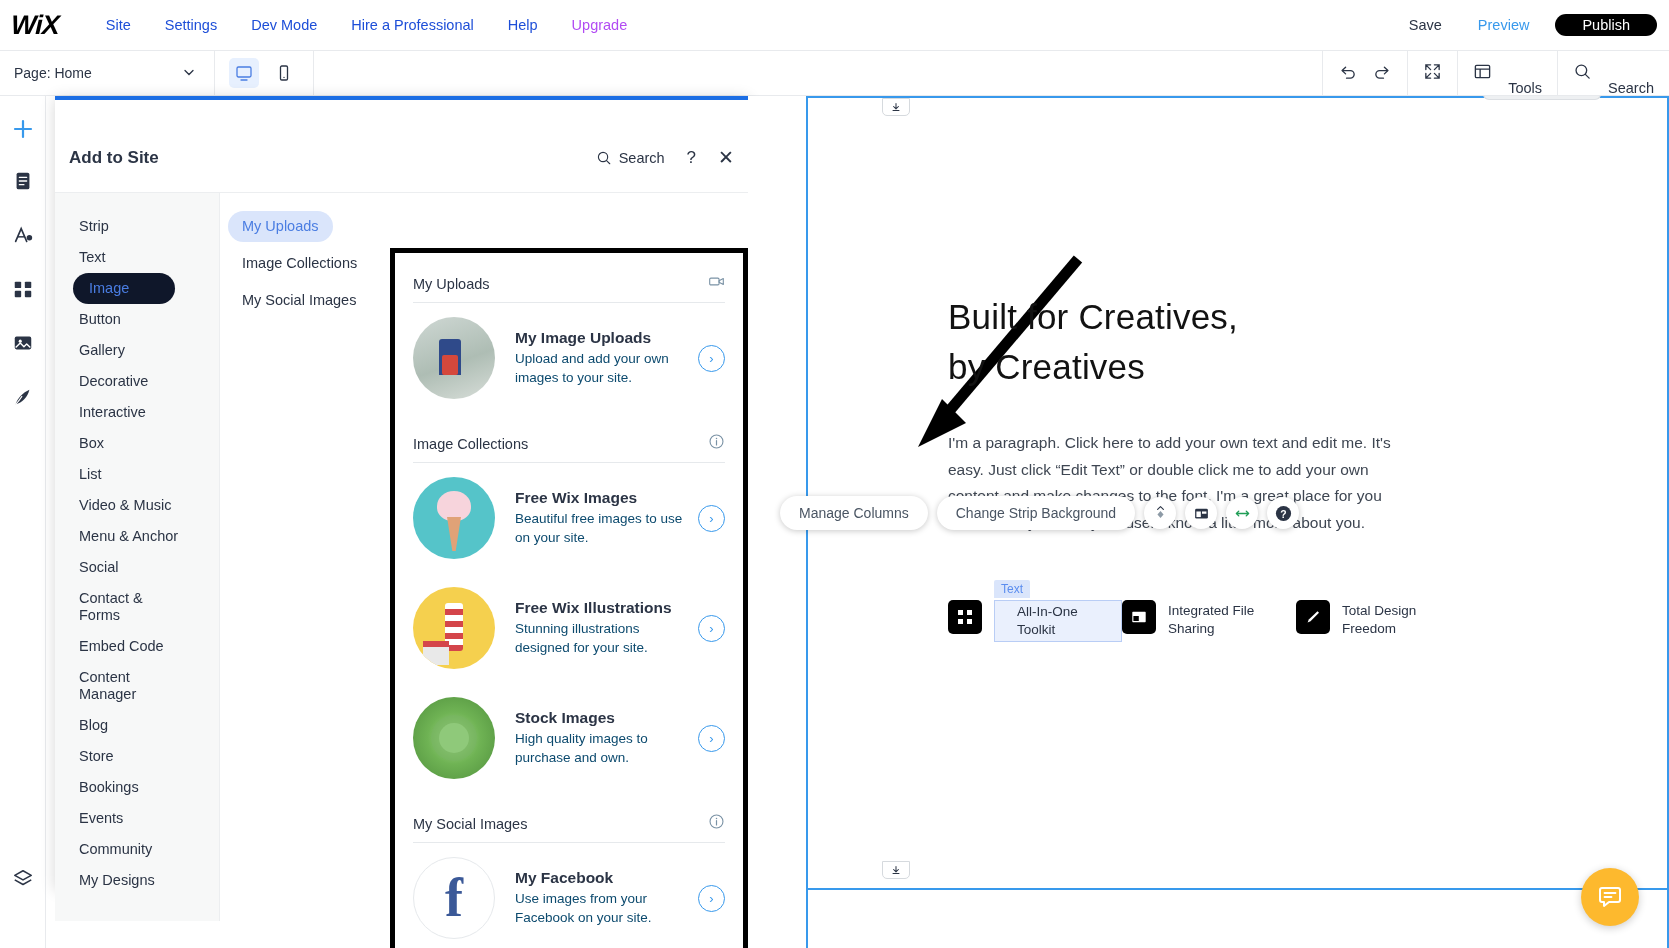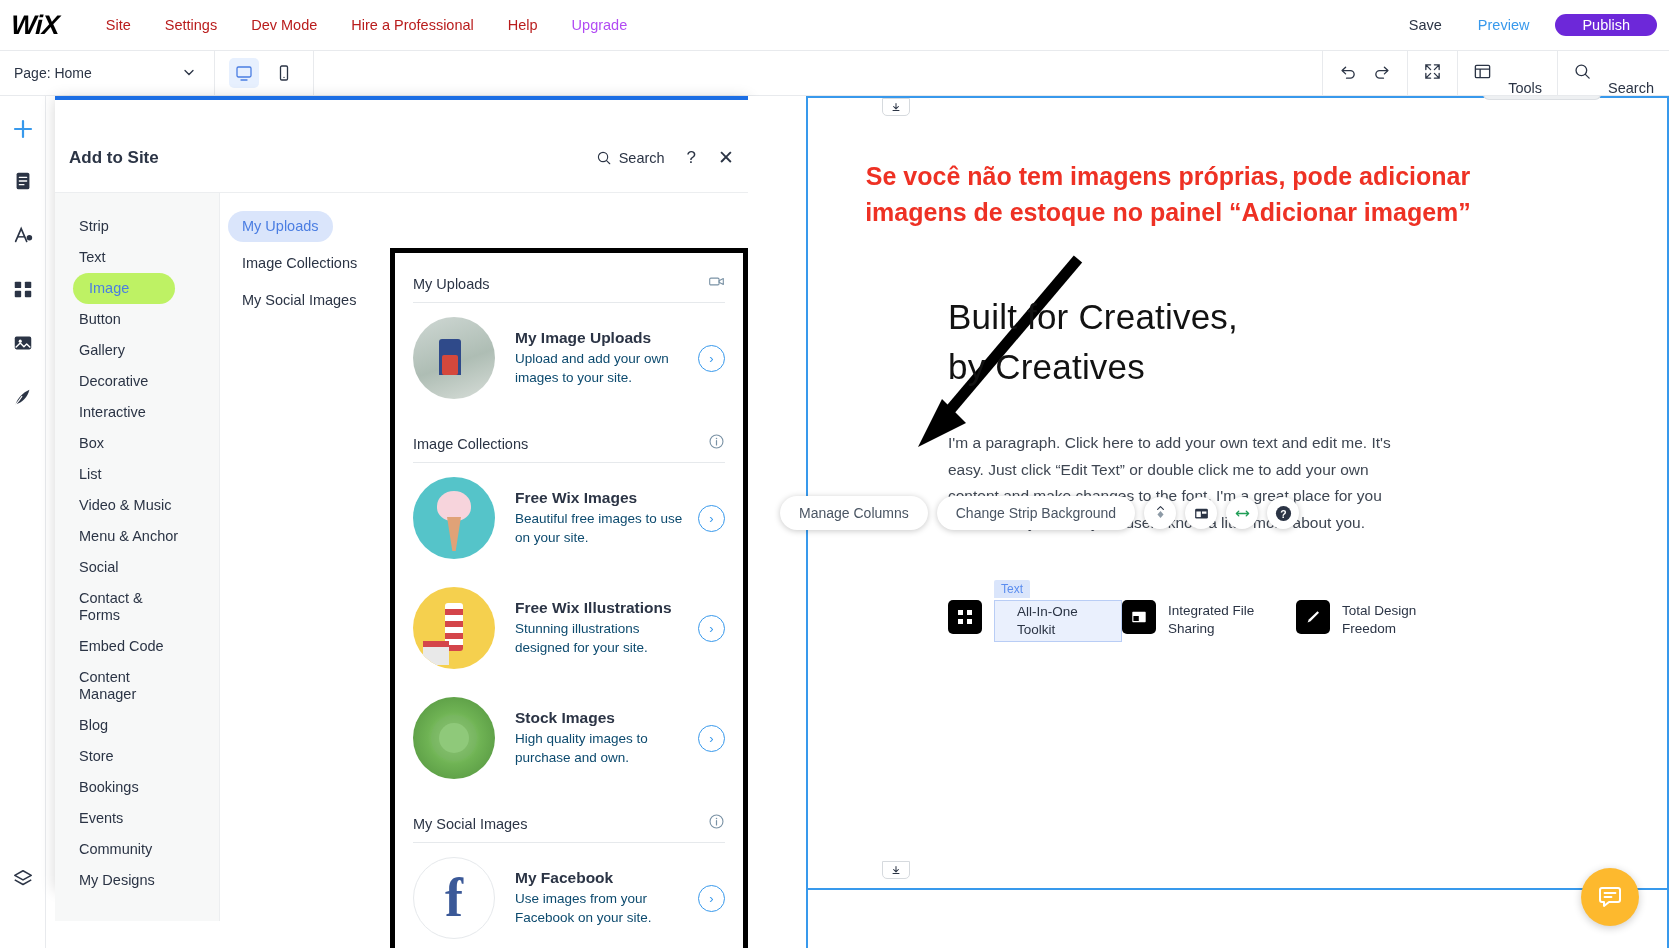--- a/index.html
+++ b/index.html
@@ -16,31 +16,31 @@
     background: #fff; border-bottom: 1px solid #e8eaed;
     display: flex; align-items: center;
   }
   .wix-logo {
     font-family: "Liberation Sans", sans-serif;
     font-weight: 700; font-size: 27px; letter-spacing: -1px;
     color: #000; margin-left: 11px; margin-right: 30px;
     font-style: italic; transform: skewX(-2deg);
   }
   .menu-item {
-    font-size: 14.5px; color: #b91c1c; padding: 0 17px; cursor: pointer;
+    font-size: 14.5px; color: #1d4ed8; padding: 0 17px; cursor: pointer;
     white-space: nowrap; line-height: 51px;
   }
   .menu-item.upgrade { color: #b24bf3; }
   .topbar-right {
     margin-left: auto; display: flex; align-items: center; padding-right: 12px;
   }
   .tb-link { font-size: 14.5px; color: #2b3445; padding: 0 18px; cursor: pointer; }
   .tb-link.preview { color: #3899ec; }
   .publish-btn {
-    background: #6d28d9; color: #fff; font-size: 14.5px;
+    background: #000000; color: #fff; font-size: 14.5px;
     border-radius: 20px; padding: 3px 27px; border: none; cursor: pointer;
     margin-left: 8px;
   }
 
   
   .toolbar2 {
     position: absolute; left: 0; top: 51px; width: 1669px; height: 45px;
     background: #fff; border-bottom: 1px solid #e8eaed; display: flex; align-items: center;
   }
   .page-select {
@@ -95,21 +95,21 @@
   .ap-body { display: flex; height: 728px; }
 
   .ap-cats {
     width: 165px; background: #f7f8f8; padding-top: 18px;
     border-right: 1px solid #eceef0; height: 100%;
   }
   .cat {
     font-size: 14.5px; color: #2b3445; padding: 7px 0 7px 24px; cursor: pointer;
     border-radius: 0 16px 16px 0; margin-right: 34px; line-height: 17px;
   }
-  .cat.active { background: #bef264; color: #4a7de2; margin-left: 18px; padding-left: 16px;
+  .cat.active { background: #0f172a; color: #4a7de2; margin-left: 18px; padding-left: 16px;
     border-radius: 16px; margin-right: 44px; }
 
   .ap-subs { width: 175px; background: #fff; padding-top: 18px; }
   .sub {
     font-size: 14.5px; color: #2b3445; padding: 7px 14px; margin: 0 8px 6px 8px;
     border-radius: 16px; cursor: pointer; line-height: 17px; display: inline-block;
   }
   .sub.active { background: #dae5fb; color: #4a7de2; }
 
   .ap-content {
@@ -510,21 +510,20 @@
       <svg width="12" height="12" viewBox="0 0 14 14">
           <path d="M7 3v6M4.2 6.4L7 9.3l2.8-2.9M3.5 11h7" stroke="#2b3445" stroke-width="1.2" fill="none" stroke-linecap="round" stroke-linejoin="round"></path>
         </svg>
     </div>
     <div class="strip-handle" style="left:134px; top:765px;">
       <svg width="12" height="12" viewBox="0 0 14 14">
           <path d="M7 3v6M4.2 6.4L7 9.3l2.8-2.9M3.5 11h7" stroke="#2b3445" stroke-width="1.2" fill="none" stroke-linecap="round" stroke-linejoin="round"></path>
         </svg>
     </div>
 
-    <div class="ann-text">Se você não tem imagens próprias, pode adicionar imagens de estoque no painel “Adicionar imagem”</div>
 
     <svg class="ann-arrow" width="200" height="200" viewBox="0 0 200 200">
       <path d="M180 8 L36 178" stroke="#000" stroke-width="11" stroke-linecap="butt"></path>
       <path d="M20 196 L68 172 L44 148 Z" fill="#000"></path>
     </svg>
 
     <div class="hero-h1">
       <div>Built for Creatives,</div>
       <div>by Creatives</div>
     </div>

